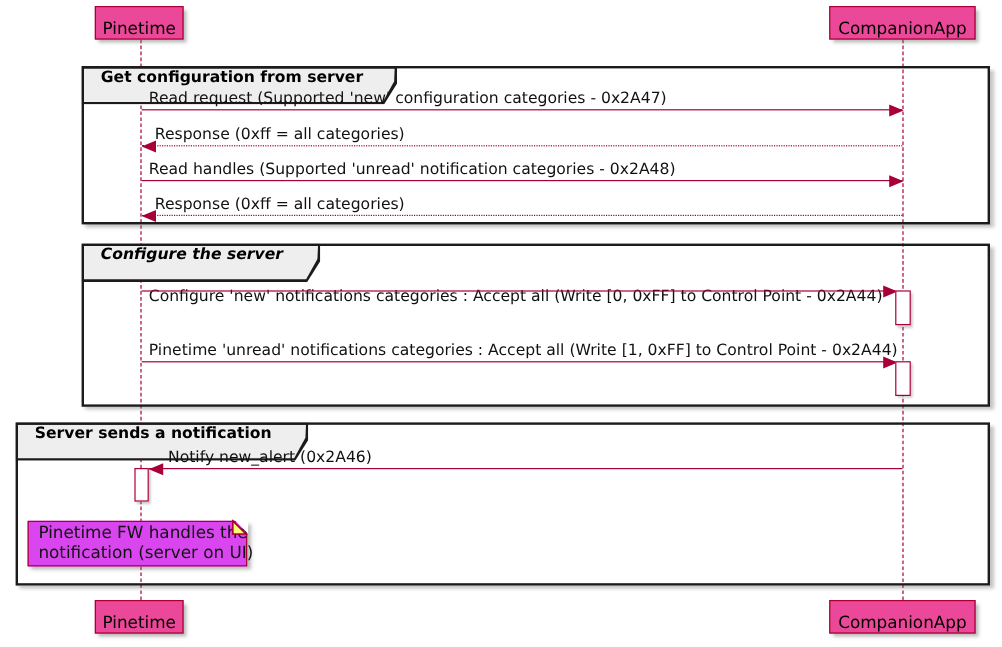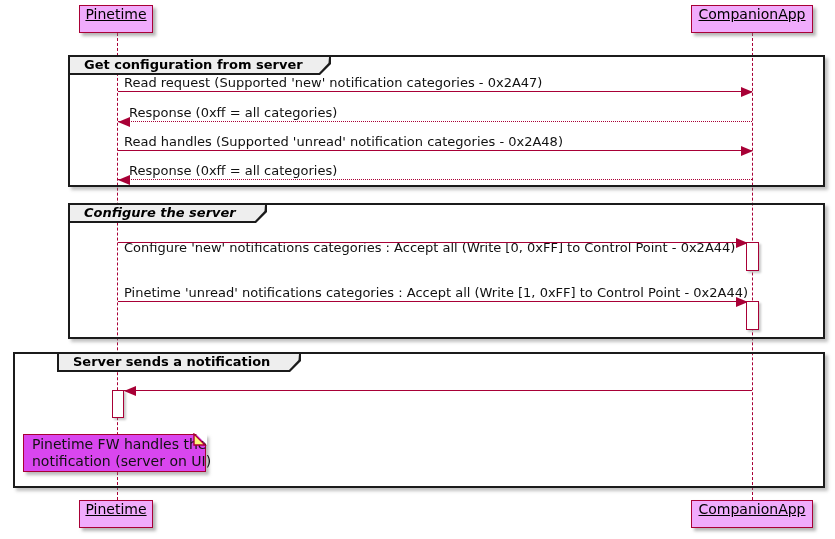--- a/index.html
+++ b/index.html
@@ -2,33 +2,32 @@
 <html><head>
 <meta charset="utf-8">
 <style>
   * { margin:0; padding:0; box-sizing:border-box; }
   body { background:#ffffff; font-family:"DejaVu Sans", "Liberation Sans", sans-serif; }
   #canvas { position:relative; width:835px; height:539px; background:#ffffff; overflow:hidden; }
 
   .lifeline { position:absolute; width:0; border-left:1px dashed #A80036; z-index:0; }
 
   .participant {
-    position:absolute; height:28px; background:#f0abfc; border:1.8px solid #A80036;
-    display:flex; align-items:flex-start; justify-content:center;
+    position:absolute; height:28px; background:#ec4899; border:1.8px solid #A80036;
+    display:flex; align-items:flex-end; justify-content:center;
     font-size:14px; color:#000; z-index:6;
     box-shadow:3px 3px 3px rgba(120,120,120,0.55);
-    text-decoration:underline;
   }
 
   .frame {
     position:absolute; border:2px solid #1b1b1b; z-index:1;
     box-shadow:3px 3px 3px rgba(120,120,120,0.45);
   }
   .frame-label {
-    position:absolute; top:-2px; left:-2px; height:20px; background:#1b1b1b;
+    position:absolute; top:-2px; left:-2px; height:32px; background:#1b1b1b;
     clip-path: polygon(0 0, 100% 0, 100% 45%, calc(100% - 11px) 100%, 0 100%);
     z-index:2;
   }
   .frame-label-fill {
     position:absolute; inset:0; background:#EEEEEE;
     clip-path: polygon(2px 2px, calc(100% - 2px) 2px, calc(100% - 2.5px) 40%, calc(100% - 12px) calc(100% - 2px), 2px calc(100% - 2px));
   }
   .frame-label-text {
     position:relative; display:block; padding:2px 0 0 16px;
     font-weight:bold; font-size:13px; color:#000; white-space:nowrap;
@@ -78,21 +77,21 @@
     <span>CompanionApp</span>
   </div>
 
   <div class="frame" style="left:68px; top:55px; width:757px; height:132px;">
     <div class="frame-label" style="width:263px;">
       <div class="frame-label-fill"></div>
       <span class="frame-label-text">Get configuration from server</span>
     </div>
   </div>
 
-  <div class="msg-label" style="left:124px; top:75px;">Read request (Supported 'new' notification categories - 0x2A47)</div>
+  <div class="msg-label" style="left:124px; top:75px;">Read request (Supported 'new' configuration categories - 0x2A47)</div>
   <div class="msg-line solid" style="left:118px; top:91px; width:634px;"></div>
   <div class="arrow right" style="left:741px; top:87px;"></div>
 
   <div class="msg-label" style="left:129px; top:105px;">Response (0xff = all categories)</div>
   <div class="msg-line dotted" style="left:118px; top:121px; width:634px;"></div>
   <div class="arrow left" style="left:118px; top:117px;"></div>
 
   <div class="msg-label" style="left:124px; top:134px;">Read handles (Supported 'unread' notification categories - 0x2A48)</div>
   <div class="msg-line solid" style="left:118px; top:150px; width:634px;"></div>
   <div class="arrow right" style="left:741px; top:146px;"></div>
@@ -112,26 +111,27 @@
   <div class="msg-line solid" style="left:118px; top:242px; width:629px;"></div>
   <div class="arrow right" style="left:736px; top:238px;"></div>
   <div class="activation" style="left:746px; top:242px; height:29px;"></div>
 
   <div class="msg-label" style="left:124px; top:285px;">Pinetime 'unread' notifications categories : Accept all (Write [1, 0xFF] to Control Point - 0x2A44)</div>
   <div class="msg-line solid" style="left:118px; top:301px; width:629px;"></div>
   <div class="arrow right" style="left:736px; top:297px;"></div>
   <div class="activation" style="left:746px; top:301px; height:29px;"></div>
 
   <div class="frame" style="left:13px; top:352px; width:812px; height:136px;">
-    <div class="frame-label" style="width:244px;margin-left:44px;">
+    <div class="frame-label" style="width:244px;">
       <div class="frame-label-fill"></div>
       <span class="frame-label-text">Server sends a notification</span>
     </div>
   </div>
 
+  <div class="msg-label" style="left:140px; top:374px;">Notify new_alert (0x2A46)</div>
   <div class="msg-line solid" style="left:124px; top:390px; width:628px;"></div>
   <div class="arrow left" style="left:124px; top:386px;"></div>
   <div class="activation" style="left:112px; top:390px; width:12px; height:28px;"></div>
 
   <div class="note" style="left:23px; top:434px; width:183px; height:38px;">
     <div>Pinetime FW handles the</div>
     <div>notification (server on UI)</div>
     <svg class="note-fold" width="14" height="14">
       <path d="M2,0 L14,0 L14,12 Z" fill="#ffffff"></path>
       <path d="M1,1 L1,12 L12,12 Z" fill="#FBFB77" stroke="#A80036" stroke-width="1.4"></path>

